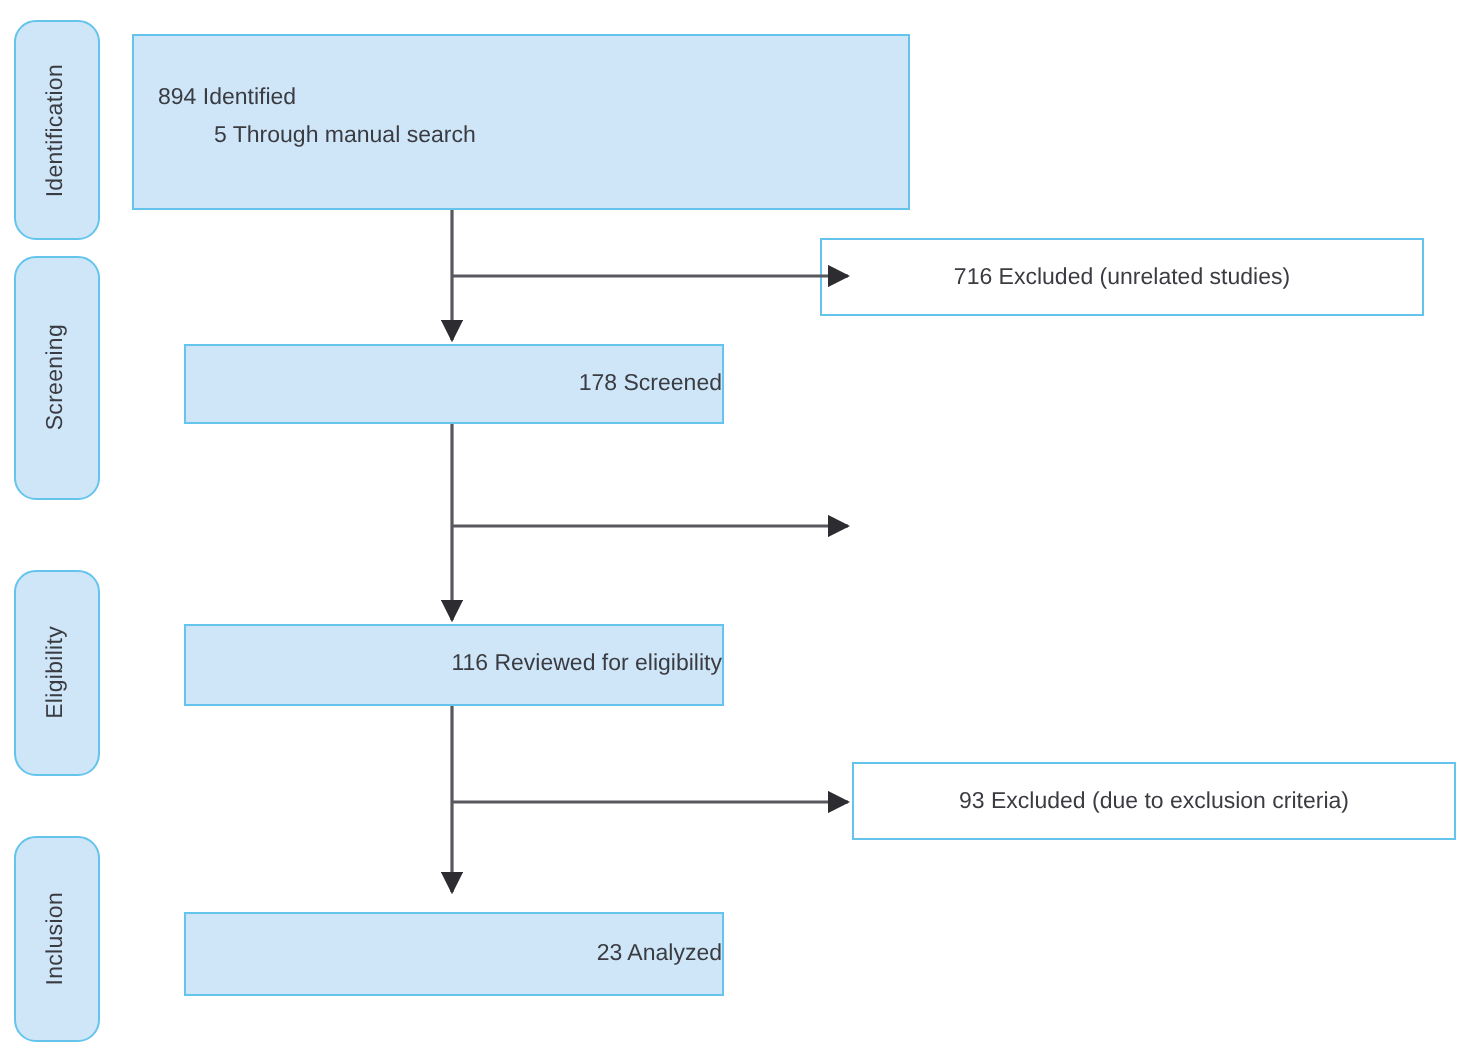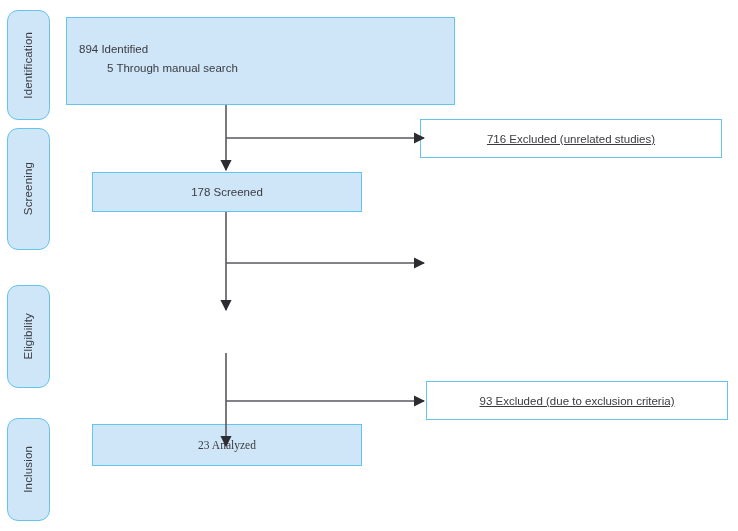--- a/index.html
+++ b/index.html
@@ -45,21 +45,21 @@
   }
 
   
   .flow-box {
     position: absolute;
     box-sizing: border-box;
     background: #cee6f7;
     border: 1.2px solid #64c4ec;
     display: flex;
     align-items: center;
-    justify-content: center;
+    justify-content: flex-end;
   }
   .flow-box .box-label {
     font-size: 11.5px;
     color: #3b3b42;
     text-align: center;
     line-height: 1.25;
   }
 
   
   .flow-box.identification {
@@ -128,31 +128,34 @@
     <div class="ident-lines">
       <div class="l1">894 Identified</div>
       <div class="l3">5 Through manual search</div>
     </div>
   </div>
 
   <div class="flow-box" style="left:92px; top:172px; width:270px; height:40px;">
     <span class="box-label">178 Screened</span>
   </div>
 
+  <div class="flow-box" style="left:92px; top:312px; width:270px; height:41px;">
+    <span class="box-label">116 Reviewed for eligibility</span>
+  </div>
 
-  <div class="flow-box" style="left:92px; top:424px; width:270px; height:42px;font-family:Liberation Serif, serif;">
+  <div class="flow-box" style="left:92px; top:456px; width:270px; height:42px;">
     <span class="box-label">23 Analyzed</span>
   </div>
 
-  <div class="excluded-box" style="left:420px; top:119px; width:302px; height:39px;text-decoration:underline;">
+  <div class="excluded-box" style="left:410px; top:119px; width:302px; height:39px;">
     <span class="box-label">716 Excluded (unrelated studies)</span>
   </div>
 
 
-  <div class="excluded-box" style="left:426px; top:381px; width:302px; height:39px;text-decoration:underline;">
+  <div class="excluded-box" style="left:426px; top:381px; width:302px; height:39px;">
     <span class="box-label">93 Excluded (due to exclusion criteria)</span>
   </div>
 
   <svg id="connectors" viewBox="0 0 738 531" width="738" height="531">
     <defs>
       <marker id="arrow" viewBox="0 0 10 10" refX="9" refY="5" markerWidth="7" markerHeight="7" orient="auto-start-reverse">
         <path d="M 0 0 L 10 5 L 0 10 z" fill="#2c2c31"></path>
       </marker>
     </defs>
 

